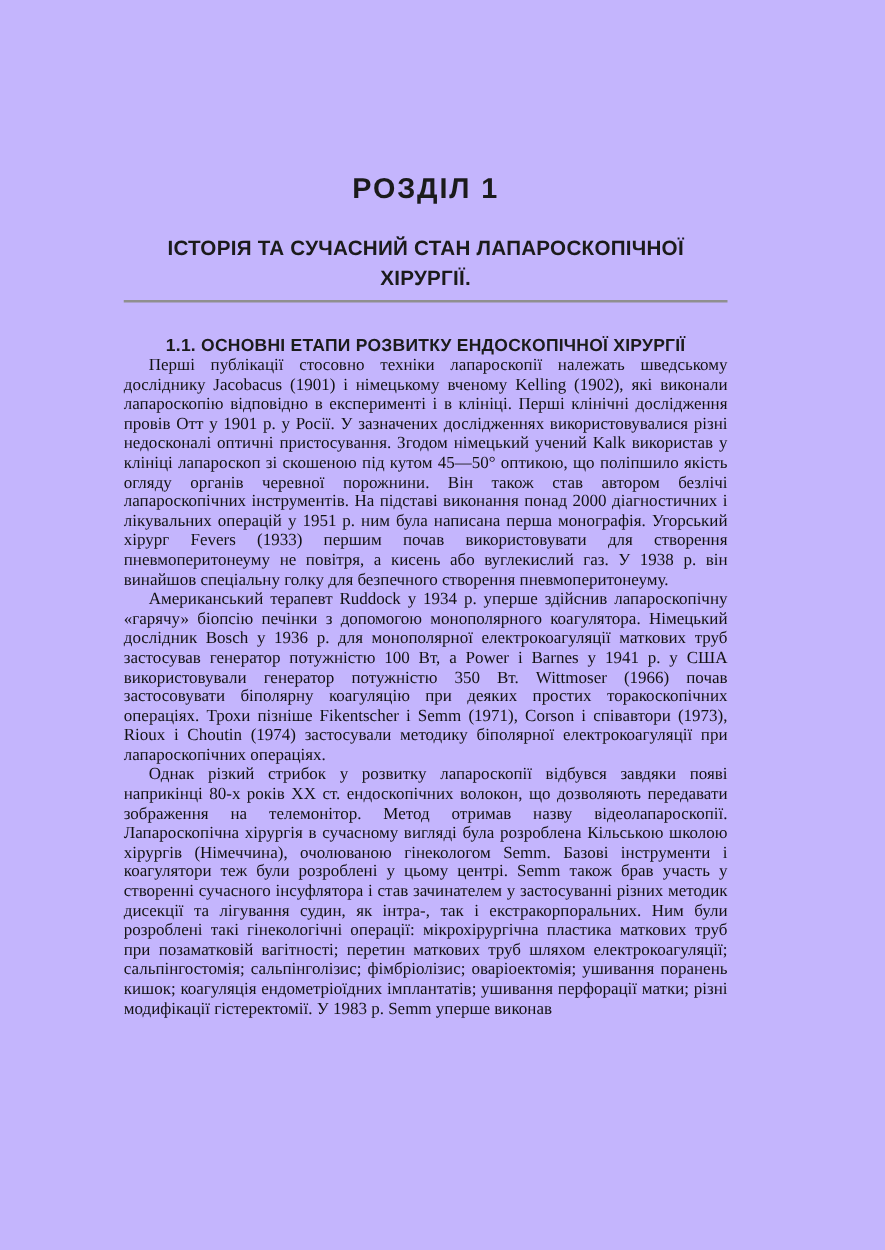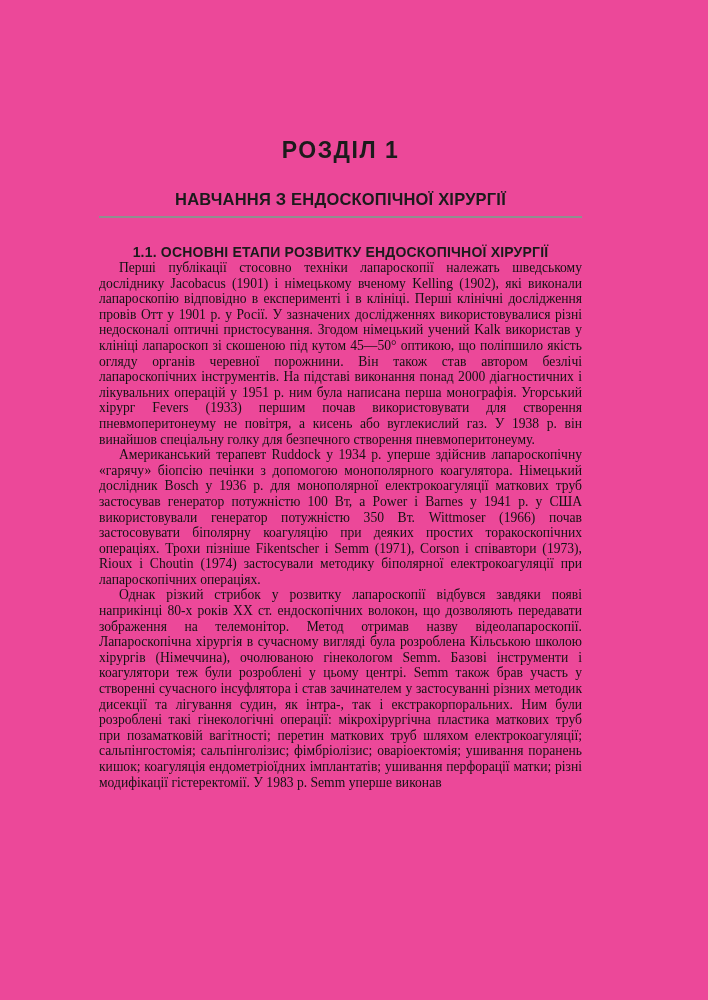--- a/index.html
+++ b/index.html
@@ -4,21 +4,21 @@
 <style>
   html, body {
     margin: 0;
     padding: 0;
     background: #ffffff;
   }
   .page {
     position: relative;
     width: 708px;
     height: 1000px;
-    background: #ec4899;
+    background: #c4b5fd;
     overflow: hidden;
     color: #161616;
   }
   .content {
     position: absolute;
     left: 99px;
     top: 0;
     width: 483px;
   }
   .chapter-heading {
@@ -79,21 +79,21 @@
 </style>
 </head>
 <body>
 
 <div class="page">
   <div class="content">
 
     <div class="chapter-heading">РОЗДІЛ 1</div>
 
     <div class="book-title">
-      <div>НАВЧАННЯ З ЕНДОСКОПІЧНОЇ ХІРУРГІЇ</div>
+      <div>ІСТОРІЯ ТА СУЧАСНИЙ СТАН ЛАПАРОСКОПІЧНОЇ ХІРУРГІЇ.</div>
     </div>
 
     <hr class="title-rule">
 
     <div class="section-heading">1.1. ОСНОВНІ ЕТАПИ РОЗВИТКУ ЕНДОСКОПІЧНОЇ ХІРУРГІЇ</div>
 
     <div class="body-text">
       <p>Перші публікації стосовно техніки лапароскопії належать шведському досліднику Jacobacus (1901) і німецькому вченому Kelling (1902), які виконали лапароскопію відповідно в експерименті і в клініці. Перші клінічні дослідження провів Отт у 1901 р. у Росії. У зазначених дослідженнях використовувалися різні недосконалі оптичні пристосування. Згодом німецький учений Kalk використав у клініці лапароскоп зі скошеною під кутом 45—50° оптикою, що поліпшило якість огляду органів черевної порожнини. Він також став автором безлічі лапароскопічних інструментів. На підставі виконання понад 2000 діагностичних і лікувальних операцій у 1951 р. ним була написана перша монографія. Угорський хірург Fevers (1933) першим почав використовувати для створення пневмоперитонеуму не повітря, а кисень або вуглекислий газ. У 1938 р. він винайшов спеціальну голку для безпечного створення пневмоперитонеуму.</p>
       <p>Американський терапевт Ruddock у 1934 р. уперше здійснив лапароскопічну «гарячу» біопсію печінки з допомогою монополярного коагулятора. Німецький дослідник Bosch у 1936 р. для монополярної електрокоагуляції маткових труб застосував генератор потужністю 100 Вт, а Power і Barnes у 1941 р. у США використовували генератор потужністю 350 Вт. Wittmoser (1966) почав застосовувати біполярну коагуляцію при деяких простих торакоскопічних операціях. Трохи пізніше Fikentscher і Semm (1971), Corson і співавтори (1973), Rioux і Choutin (1974) застосували методику біполярної електрокоагуляції при лапароскопічних операціях.</p>
       <p>Однак різкий стрибок у розвитку лапароскопії відбувся завдяки появі наприкінці 80-х років XX ст. ендоскопічних волокон, що дозволяють передавати зображення на телемонітор. Метод отримав назву відеолапароскопії. Лапароскопічна хірургія в сучасному вигляді була розроблена Кільською школою хірургів (Німеччина), очолюваною гінекологом Semm. Базові інструменти і коагулятори теж були розроблені у цьому центрі. Semm також брав участь у створенні сучасного інсуфлятора і став зачинателем у застосуванні різних методик дисекції та лігування судин, як інтра-, так і екстракорпоральних. Ним були розроблені такі гінекологічні операції: мікрохірургічна пластика маткових труб при позаматковій вагітності; перетин маткових труб шляхом електрокоагуляції; сальпінгостомія; сальпінголізис; фімбріолізис; оваріоектомія; ушивання поранень кишок; коагуляція ендометріоїдних імплантатів; ушивання перфорації матки; різні модифікації гістеректомії. У 1983 р. Semm уперше виконав</p>

